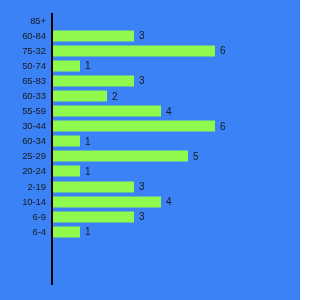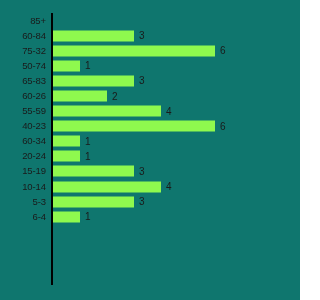--- a/index.html
+++ b/index.html
@@ -8,21 +8,21 @@
     padding: 0;
     background: #ffffff;
   }
   body {
     font-family: "Liberation Sans", sans-serif;
   }
   #chart-root {
     position: relative;
     width: 300px;
     height: 300px;
-    background: #0f766e;
+    background: #3b82f6;
     overflow: hidden;
   }
   .plot-area {
     position: absolute;
     left: 0;
     top: 0;
     width: 300px;
     height: 300px;
   }
   .axis-line {
@@ -112,70 +112,77 @@
           </div>
         </div>
         <div class="bar-row">
           <div class="cat-label">65-83</div>
           <div class="bar-wrap">
             <div class="bar" style="width: 81px; background: rgb(143, 249, 78);"></div>
             <div class="bar-value">3</div>
           </div>
         </div>
         <div class="bar-row">
-          <div class="cat-label">60-26</div>
+          <div class="cat-label">60-33</div>
           <div class="bar-wrap">
             <div class="bar" style="width: 54px; background: rgb(143, 249, 78);"></div>
             <div class="bar-value">2</div>
           </div>
         </div>
         <div class="bar-row">
           <div class="cat-label">55-59</div>
           <div class="bar-wrap">
             <div class="bar" style="width: 108px; background: rgb(143, 249, 78);"></div>
             <div class="bar-value">4</div>
           </div>
         </div>
         <div class="bar-row">
-          <div class="cat-label">40-23</div>
+          <div class="cat-label">30-44</div>
           <div class="bar-wrap">
             <div class="bar" style="width: 162px; background: rgb(143, 249, 78);"></div>
             <div class="bar-value">6</div>
           </div>
         </div>
         <div class="bar-row">
           <div class="cat-label">60-34</div>
           <div class="bar-wrap">
             <div class="bar" style="width: 27px; background: rgb(143, 249, 78);"></div>
             <div class="bar-value">1</div>
           </div>
         </div>
         <div class="bar-row">
+          <div class="cat-label">25-29</div>
+          <div class="bar-wrap">
+            <div class="bar" style="width: 135px; background: rgb(143, 249, 78);"></div>
+            <div class="bar-value">5</div>
+          </div>
+        </div>
+        <div class="bar-row">
           <div class="cat-label">20-24</div>
           <div class="bar-wrap">
             <div class="bar" style="width: 27px; background: rgb(143, 249, 78);"></div>
             <div class="bar-value">1</div>
           </div>
         </div>
         <div class="bar-row">
-          <div class="cat-label">15-19</div>
+          <div class="cat-label">2-19</div>
           <div class="bar-wrap">
             <div class="bar" style="width: 81px; background: rgb(143, 249, 78);"></div>
             <div class="bar-value">3</div>
           </div>
         </div>
         <div class="bar-row">
           <div class="cat-label">10-14</div>
           <div class="bar-wrap">
             <div class="bar" style="width: 108px; background: rgb(143, 249, 78);"></div>
             <div class="bar-value">4</div>
           </div>
         </div>
         <div class="bar-row">
-          <div class="cat-label">5-3</div>
+          <div class="cat-label">6-9</div>
           <div class="bar-wrap">
             <div class="bar" style="width: 81px; background: rgb(143, 249, 78);"></div>
             <div class="bar-value">3</div>
           </div>
         </div>
         <div class="bar-row">
           <div class="cat-label">6-4</div>
           <div class="bar-wrap">
             <div class="bar" style="width: 27px; background: rgb(143, 249, 78);"></div>
             <div class="bar-value">1</div>

